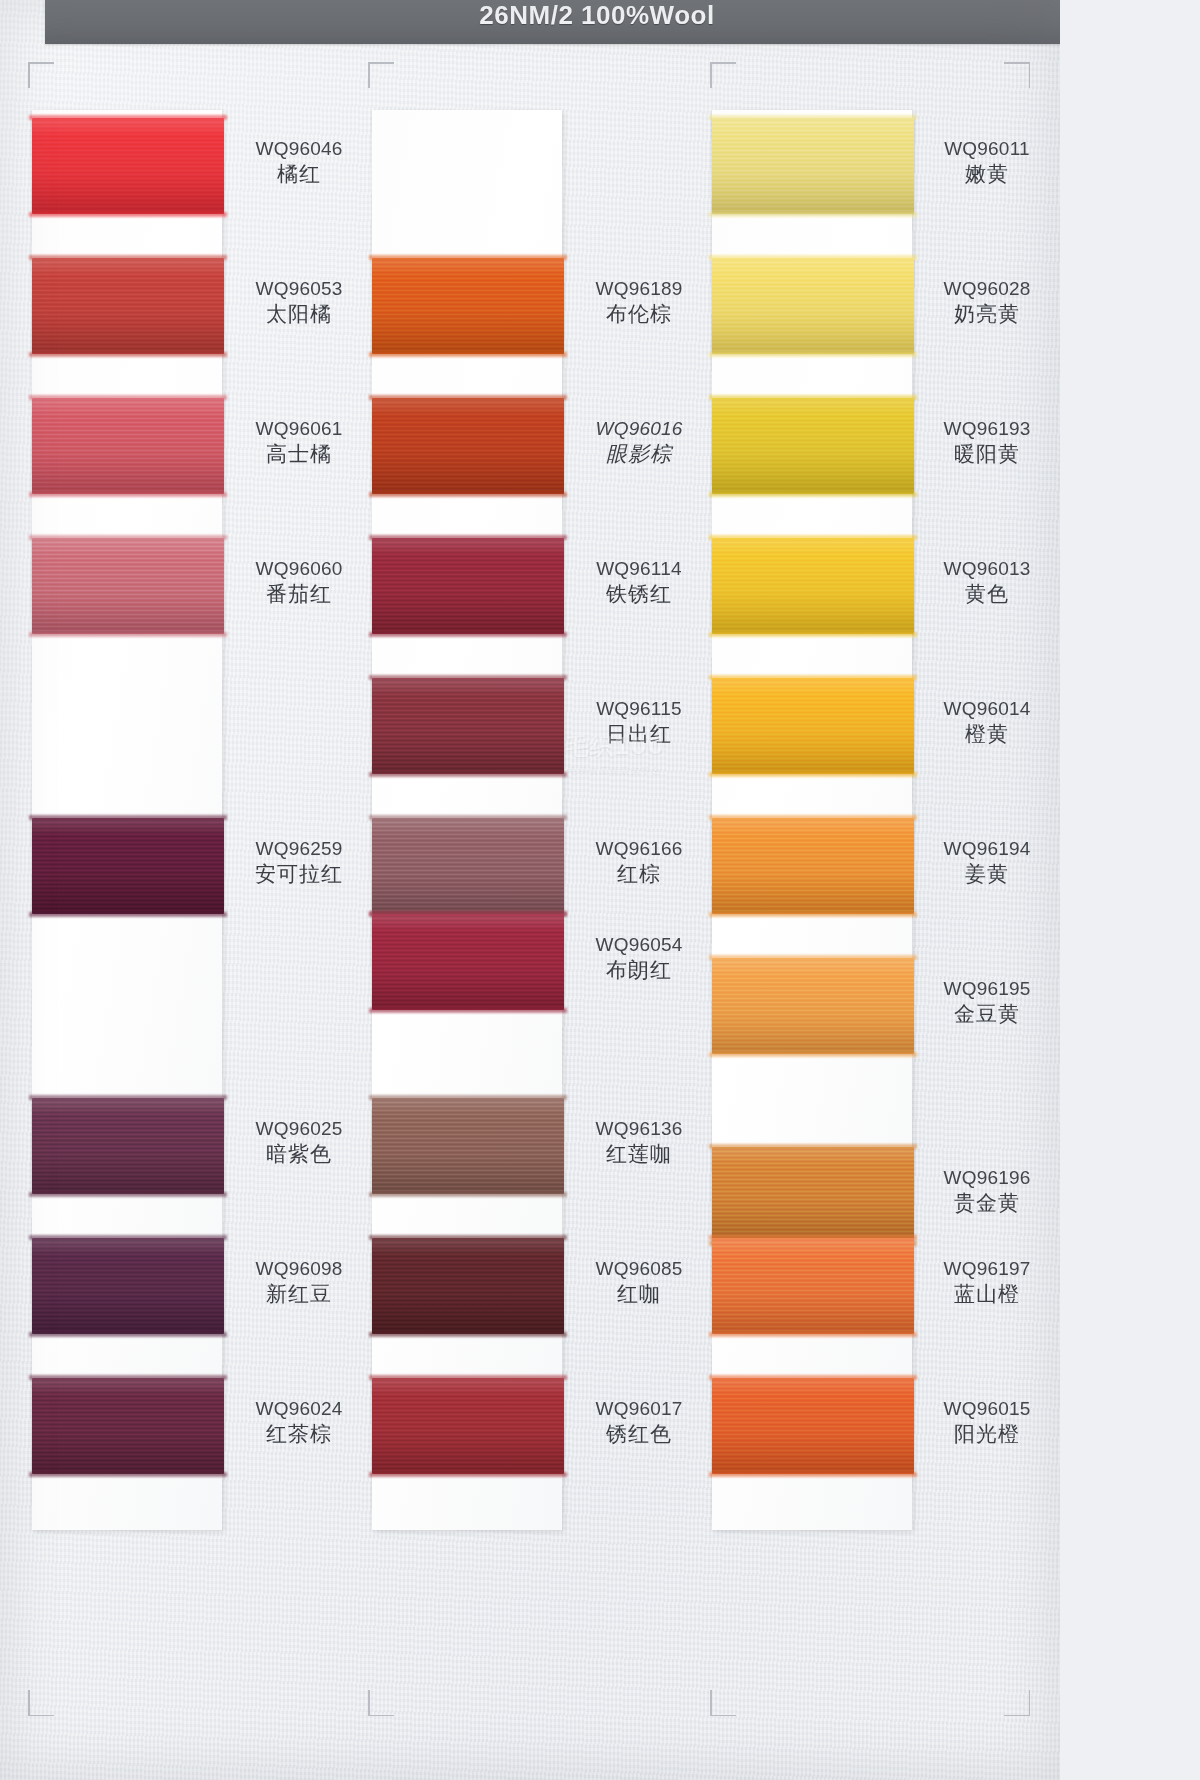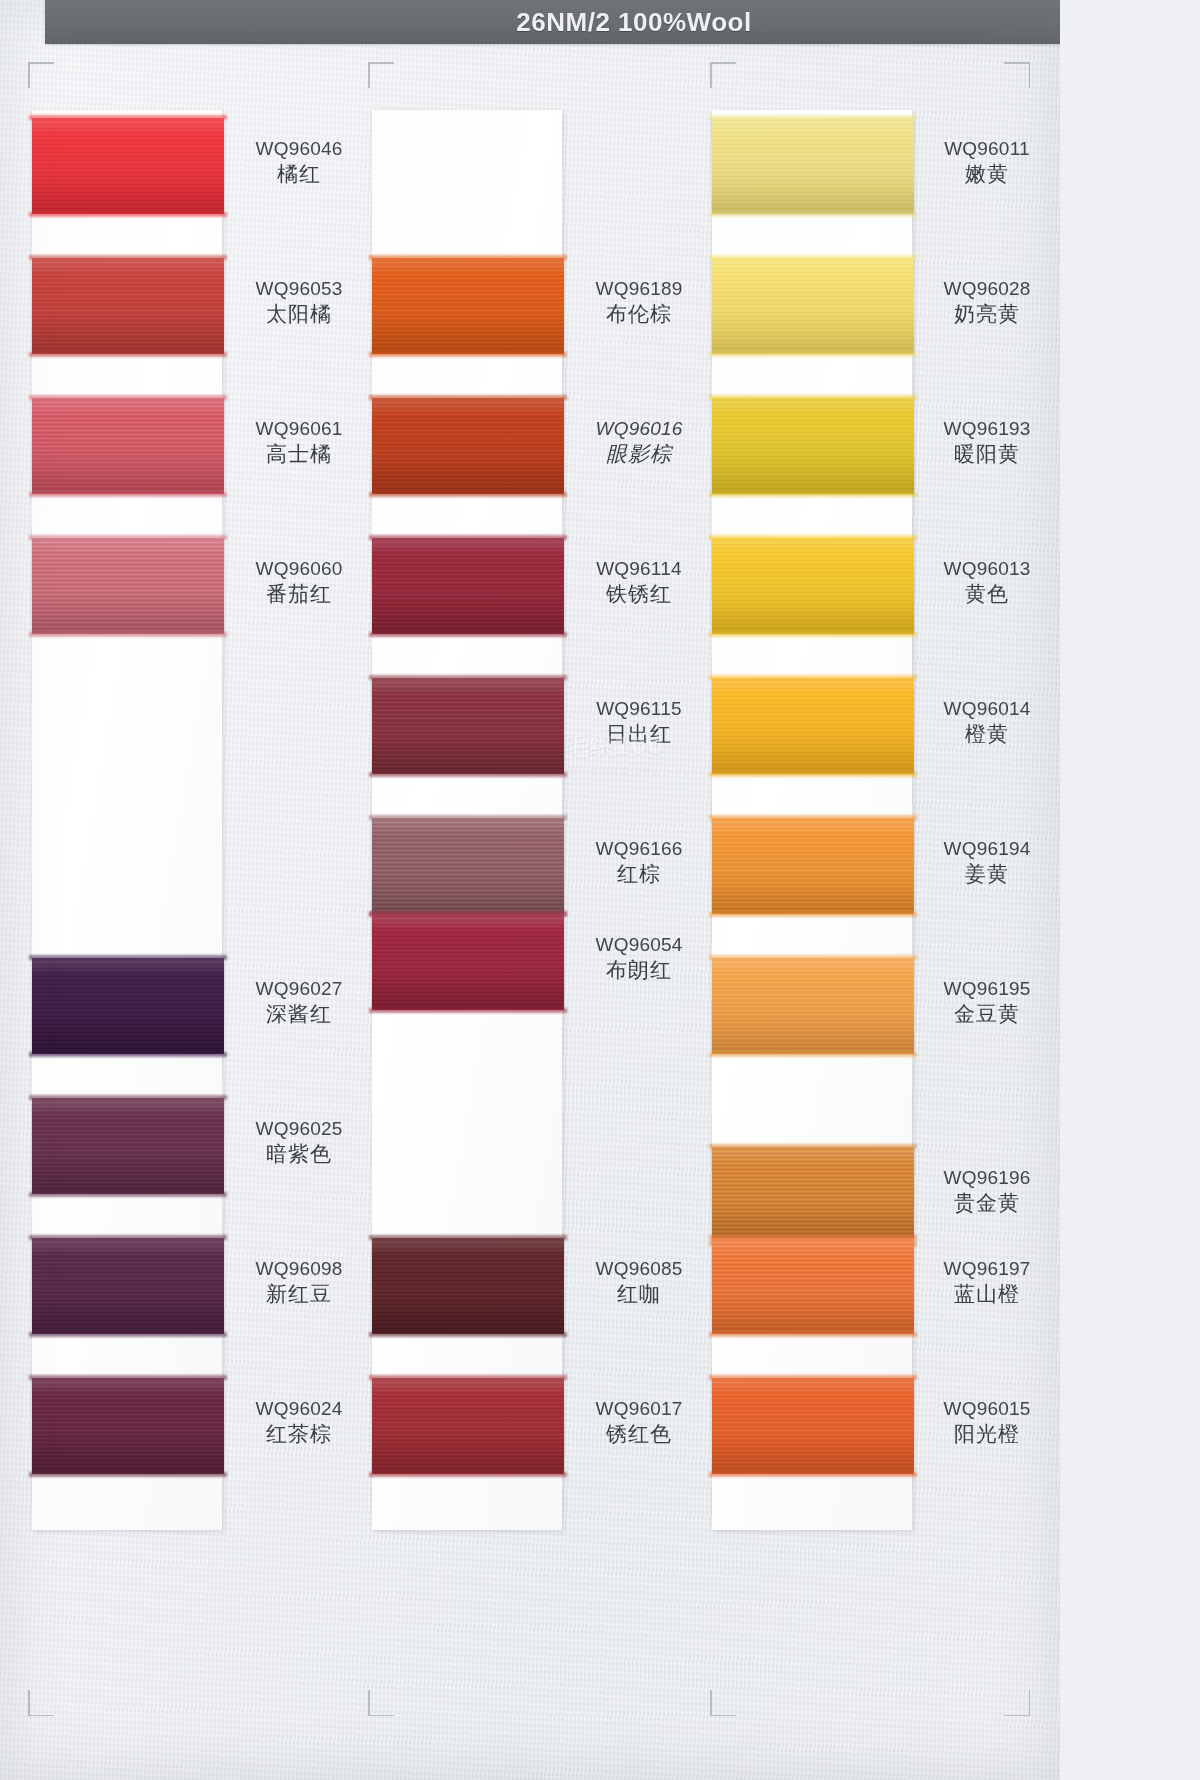--- a/index.html
+++ b/index.html
@@ -19,23 +19,22 @@
     position:absolute;inset:0;
     background-image:
       repeating-linear-gradient(92deg, rgba(255,255,255,.30) 0 2px, rgba(0,0,0,.012) 2px 4px),
       repeating-linear-gradient(3deg, rgba(255,255,255,.18) 0 3px, rgba(0,0,0,.010) 3px 6px);
     pointer-events:none;
   }
   
   #banner{
     position:absolute;left:45px;top:0;width:1104px;height:44px;
     background:linear-gradient(180deg,#6f7276 0%,#6a6d71 55%,#616469 100%);
-    display:flex;align-items:center;justify-content:center;
+    display:flex;align-items:flex-start;justify-content:center;
     box-shadow:0 1px 2px rgba(0,0,0,.18);
-    padding-left:37px;
   }
   #banner-title{
     color:#f4f5f7;font-size:26px;font-weight:bold;letter-spacing:.5px;
     text-shadow:0 1px 1px rgba(0,0,0,.35);
     font-family:"Liberation Sans","DejaVu Sans",sans-serif;
   }
   
   .crop{position:absolute;width:26px;height:26px;pointer-events:none;}
   .crop i{position:absolute;background:#b9bcc2;}
   .crop i.h{height:1.5px;width:26px;}
@@ -208,30 +207,30 @@
             <div class="threads"></div>
             <div class="sheen"></div>
             <div class="fuzz-top" style="background: rgb(208, 115, 127);"></div>
             <div class="fuzz-bot" style="background: rgb(208, 115, 127);"></div>
           </div>
           <div class="label">
             <div class="code">WQ96060</div>
             <div class="name">番茄红</div>
           </div>
         </div>
-        <div class="row" style="top: 840px;">
-          <div class="swatch" style="background: linear-gradient(rgb(66, 32, 74) 0%, rgb(66, 32, 74) 55%, rgb(52, 22, 59) 100%);">
-            <div class="threads"></div>
-            <div class="sheen"></div>
-            <div class="fuzz-top" style="background: rgb(66, 32, 74);"></div>
-            <div class="fuzz-bot" style="background: rgb(66, 32, 74);"></div>
-          </div>
-          <div class="label">
-            <div class="code">WQ96027</div>
-            <div class="name">深酱红</div>
+        <div class="row" style="top: 700px;">
+          <div class="swatch" style="background: linear-gradient(rgb(102, 32, 63) 0%, rgb(102, 32, 63) 55%, rgb(85, 24, 51) 100%);">
+            <div class="threads"></div>
+            <div class="sheen"></div>
+            <div class="fuzz-top" style="background: rgb(102, 32, 63);"></div>
+            <div class="fuzz-bot" style="background: rgb(102, 32, 63);"></div>
+          </div>
+          <div class="label">
+            <div class="code">WQ96259</div>
+            <div class="name">安可拉红</div>
           </div>
         </div>
         <div class="row" style="top: 980px;">
           <div class="swatch" style="background: linear-gradient(rgb(107, 53, 80) 0%, rgb(107, 53, 80) 55%, rgb(90, 42, 67) 100%);">
             <div class="threads"></div>
             <div class="sheen"></div>
             <div class="fuzz-top" style="background: rgb(107, 53, 80);"></div>
             <div class="fuzz-bot" style="background: rgb(107, 53, 80);"></div>
           </div>
           <div class="label">
@@ -331,20 +330,32 @@
             <div class="threads"></div>
             <div class="sheen"></div>
             <div class="fuzz-top" style="background: rgb(160, 42, 66);"></div>
             <div class="fuzz-bot" style="background: rgb(160, 42, 66);"></div>
           </div>
           <div class="label">
             <div class="code">WQ96054</div>
             <div class="name">布朗红</div>
           </div>
         </div>
+        <div class="row" style="top: 980px;">
+          <div class="swatch" style="background: linear-gradient(rgb(147, 104, 93) 0%, rgb(147, 104, 93) 55%, rgb(127, 88, 78) 100%);">
+            <div class="threads"></div>
+            <div class="sheen"></div>
+            <div class="fuzz-top" style="background: rgb(147, 104, 93);"></div>
+            <div class="fuzz-bot" style="background: rgb(147, 104, 93);"></div>
+          </div>
+          <div class="label">
+            <div class="code">WQ96136</div>
+            <div class="name">红莲咖</div>
+          </div>
+        </div>
         <div class="row" style="top: 1120px;">
           <div class="swatch" style="background: linear-gradient(rgb(99, 41, 46) 0%, rgb(99, 41, 46) 55%, rgb(81, 32, 37) 100%);">
             <div class="threads"></div>
             <div class="sheen"></div>
             <div class="fuzz-top" style="background: rgb(99, 41, 46);"></div>
             <div class="fuzz-bot" style="background: rgb(99, 41, 46);"></div>
           </div>
           <div class="label">
             <div class="code">WQ96085</div>
             <div class="name">红咖</div>

